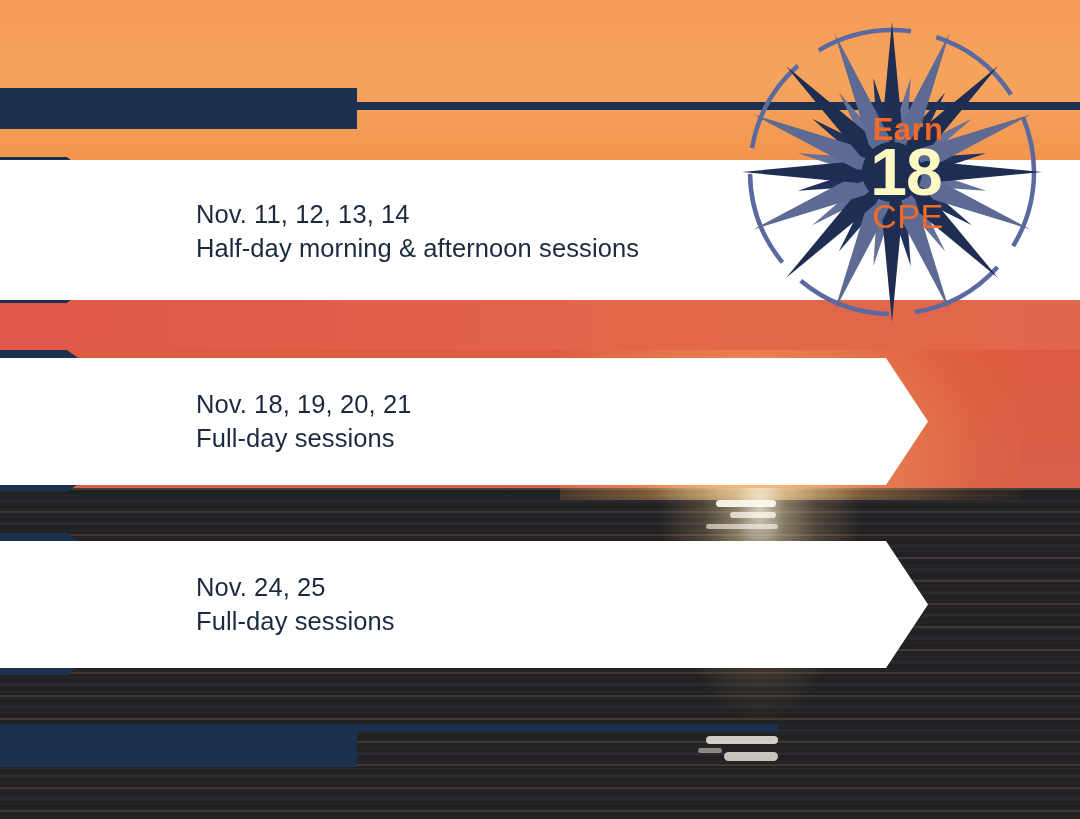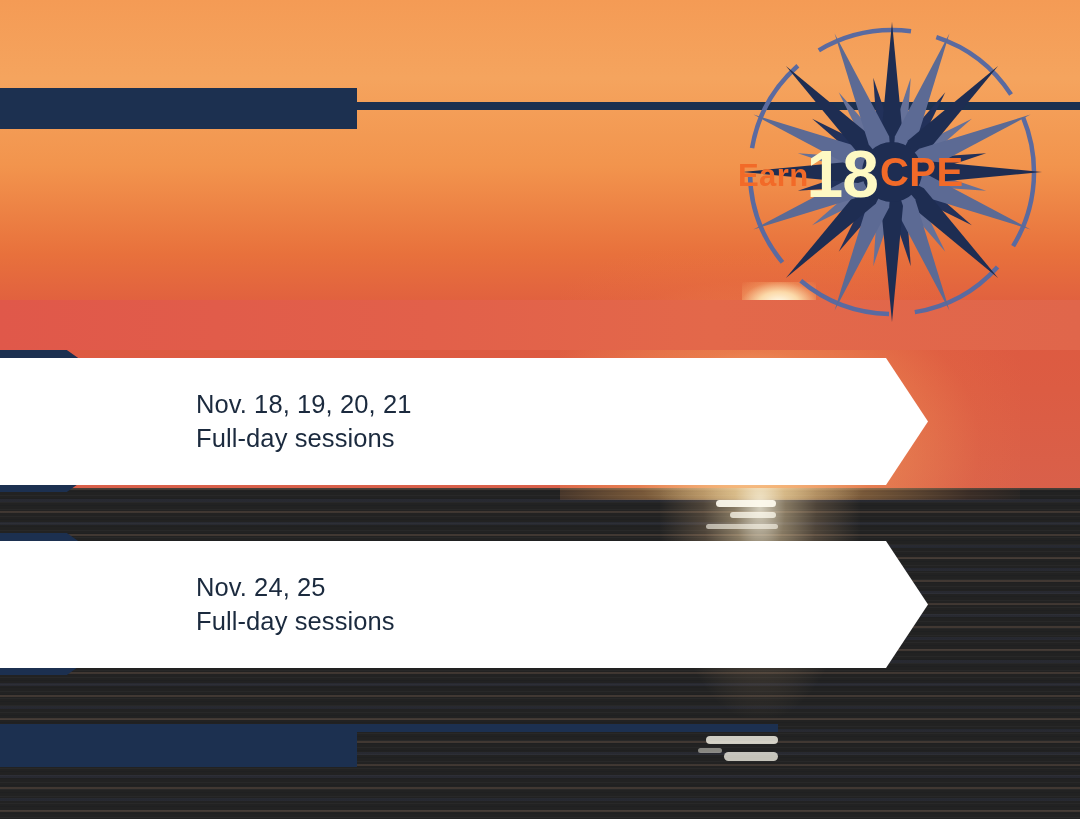--- a/index.html
+++ b/index.html
@@ -158,35 +158,35 @@
   .redband{
     position:absolute; left:0; width:100%;
     background:linear-gradient(90deg,#E0584A 0%, #E2604A 40%, #E3684A 66%, #E0664B 100%);
   }
 
   
   .badge{ position:absolute; left:722px; top:22px; width:340px; height:300px; }
   .badge svg{ width:100%; height:100%; display:block; }
   .badge-label{
     position:absolute; left:0; right:0; top:0; bottom:0;
-    display:flex; flex-direction:row; align-items:center; justify-content:flex-start;
+    display:flex; flex-direction:column; align-items:center; justify-content:center;
     pointer-events:none;
   }
   .badge-earn{
     color:#F26A28; font-weight:bold; font-size:31px;
     letter-spacing:.4px; line-height:30px;
     transform:translate(16px,4px);
   }
   .badge-num{
     color:#fef9c3; font-weight:bold; font-size:66px;
     line-height:58px; letter-spacing:-1px;
     transform:translate(14px,2px);
   }
   .badge-cpe{
-    color:#F26A28; font-weight:bold; font-size:40px;
+    color:#F26A28; font-weight:normal; font-size:34px;
     line-height:34px; letter-spacing:.5px;
     transform:translate(16px,0);
   }
 </style>
 </head>
 <body>
 
 <div class="stage">
 
   <div class="bg">
@@ -203,20 +203,28 @@
     <div class="glint" style="left:706px;top:736px;width:72px;height:8px;opacity:.85;"></div>
     <div class="glint" style="left:724px;top:752px;width:54px;height:9px;opacity:.8;"></div>
     <div class="glint" style="left:698px;top:748px;width:24px;height:5px;opacity:.5;"></div>
   </div>
 
   <div class="rule-bar" style="left:0;top:88px;width:357px;height:41px;"></div>
   <div class="rule-bar" style="left:352px;top:102px;width:730px;height:8px;"></div>
 
   <div class="redband" style="top:300px;height:50px;"></div>
 
+  <div class="row" style="top:157px;height:146px;width:930px;">
+    <div class="chevron" style="width:230px;height:146px;"></div>
+    <div class="banner banner-flat" style="top:3px;width:1080px;height:140px;"></div>
+    <div class="banner-text" style="top:74px;">
+      <span class="l1">Nov. 11, 12, 13, 14</span>
+      <span class="l2">Half-day morning &amp; afternoon sessions</span>
+    </div>
+  </div>
 
   <div class="row" style="top:350px;height:142px;width:930px;">
     <div class="chevron" style="width:230px;height:142px;"></div>
     <div class="banner" style="top:8px;width:928px;height:127px;border-radius:0 0 0 0;"></div>
     <div class="banner-text" style="top:71px;">
       <span class="l1">Nov. 18, 19, 20, 21</span>
       <span class="l2">Full-day sessions</span>
     </div>
   </div>
 

